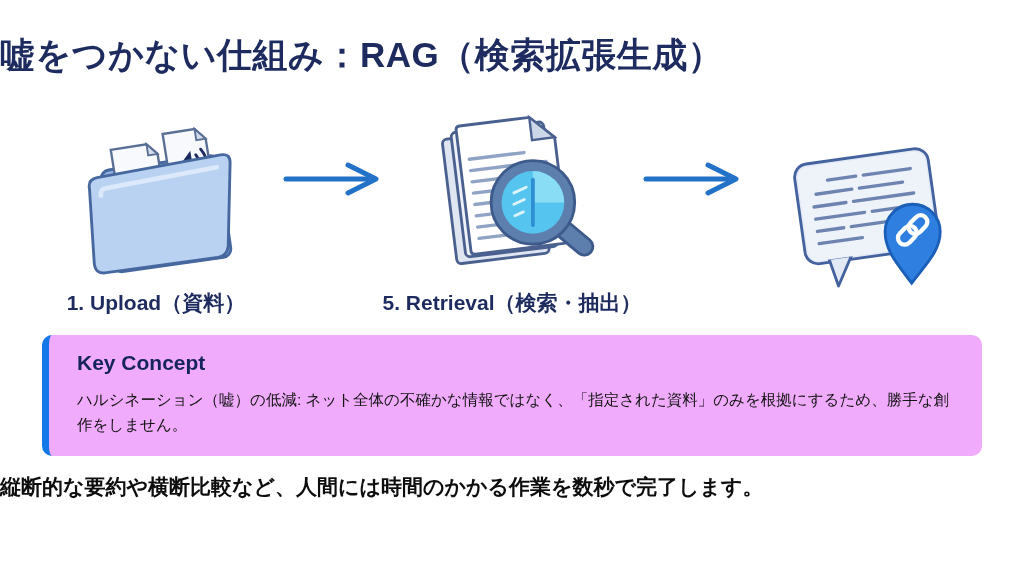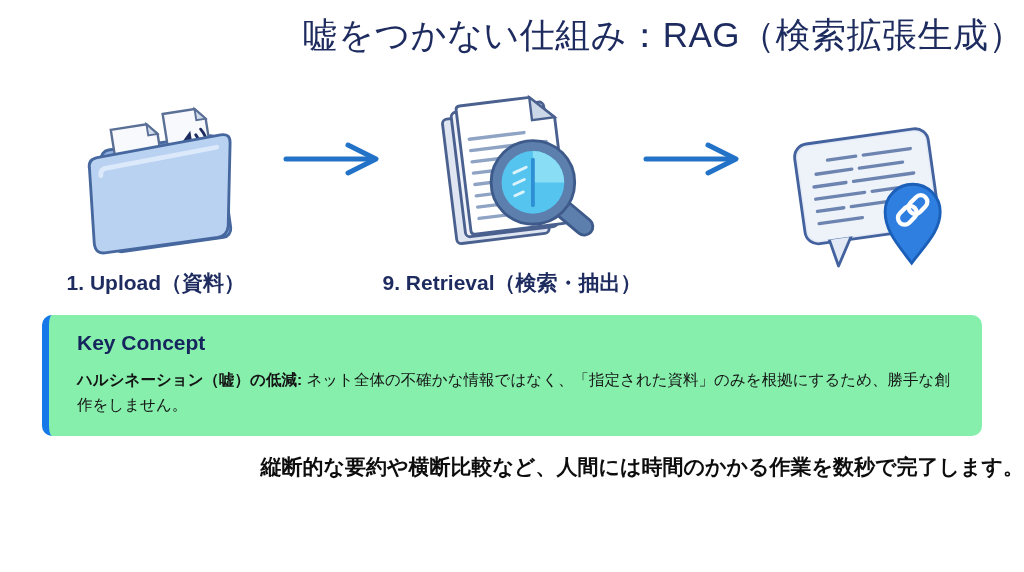--- a/index.html
+++ b/index.html
@@ -2,33 +2,33 @@
 <html><head>
 <meta charset="utf-8">
 <style>
   * { margin: 0; padding: 0; box-sizing: border-box; }
   html, body { width: 1024px; height: 572px; background: #ffffff; overflow: hidden; }
   body { font-family: "Liberation Sans", "DejaVu Sans", sans-serif; }
 
   .slide { width: 1024px; height: 572px; position: relative; background: #ffffff; }
 
   .title {
-    text-align: right;
-    margin-top: 12px;
+    text-align: left;
+    margin-top: 32px;
     font-size: 35px;
-    font-weight: normal;
+    font-weight: bold;
     color: #1d2b5f;
     letter-spacing: 0.5px;
   }
 
   .steps-row {
     margin-top: 22px;
     display: flex;
     align-items: center;
-    justify-content: center;
+    justify-content: flex-end;
     gap: 0;
     padding: 0 30px;
   }
   .step-col {
     width: 275px;
     display: flex;
     flex-direction: column;
     align-items: center;
   }
   .step-icon { width: 190px; height: 180px; }
@@ -42,41 +42,41 @@
   .arrow-wrap {
     width: 110px;
     display: flex;
     align-items: center;
     justify-content: center;
     margin-bottom: 60px;
   }
 
   .key-box {
     margin: 18px 42px 0 42px;
-    background: #86efac;
+    background: #f0abfc;
     border-left: 7px solid #1478e8;
     border-radius: 10px;
     padding: 16px 30px 18px 28px;
   }
   .key-title {
     font-size: 21px;
     font-weight: bold;
     color: #15245c;
     margin-bottom: 13px;
   }
   .key-body {
     font-size: 15.5px;
     line-height: 1.6;
     color: #141414;
   }
-  .key-point .lead { font-weight: bold; margin-top: 20px; }
+  .key-point .lead { font-weight: normal; margin-top: 20px; }
 
   .footer-text {
     margin-top: 17px;
-    text-align: right;
+    text-align: left;
     font-size: 21px;
     font-weight: bold;
     color: #0d0d0d;
   }
 </style>
 </head>
 <body>
 
 <div class="slide">
 
@@ -142,21 +142,21 @@
           <circle cx="122" cy="102" r="33" fill="#55c5ef"></circle>
           <path d="M122 69 A33 33 0 0 1 155 102 L122 102 Z" fill="#8fe0f6" opacity="0.9"></path>
           <line x1="122" y1="78" x2="122" y2="126" stroke="#2e8fd4" stroke-width="4" stroke-linecap="round"></line>
           <g stroke="#ffffff" stroke-width="3" stroke-linecap="round" opacity="0.8">
             <line x1="102" y1="92" x2="115" y2="86"></line>
             <line x1="102" y1="104" x2="113" y2="99"></line>
             <line x1="103" y1="116" x2="112" y2="112"></line>
           </g>
         </g>
       </svg>
-      <div class="step-label">9. Retrieval（検索・抽出）</div>
+      <div class="step-label">5. Retrieval（検索・抽出）</div>
     </div>
 
     <div class="arrow-wrap">
       <svg width="100" height="40" viewBox="0 0 100 40">
         <line x1="4" y1="20" x2="86" y2="20" stroke="#2272c8" stroke-width="5" stroke-linecap="round"></line>
         <path d="M66 6 L94 20 L66 34" fill="none" stroke="#2272c8" stroke-width="5" stroke-linecap="round" stroke-linejoin="round"></path>
       </svg>
     </div>
 
     <div class="step-col">

